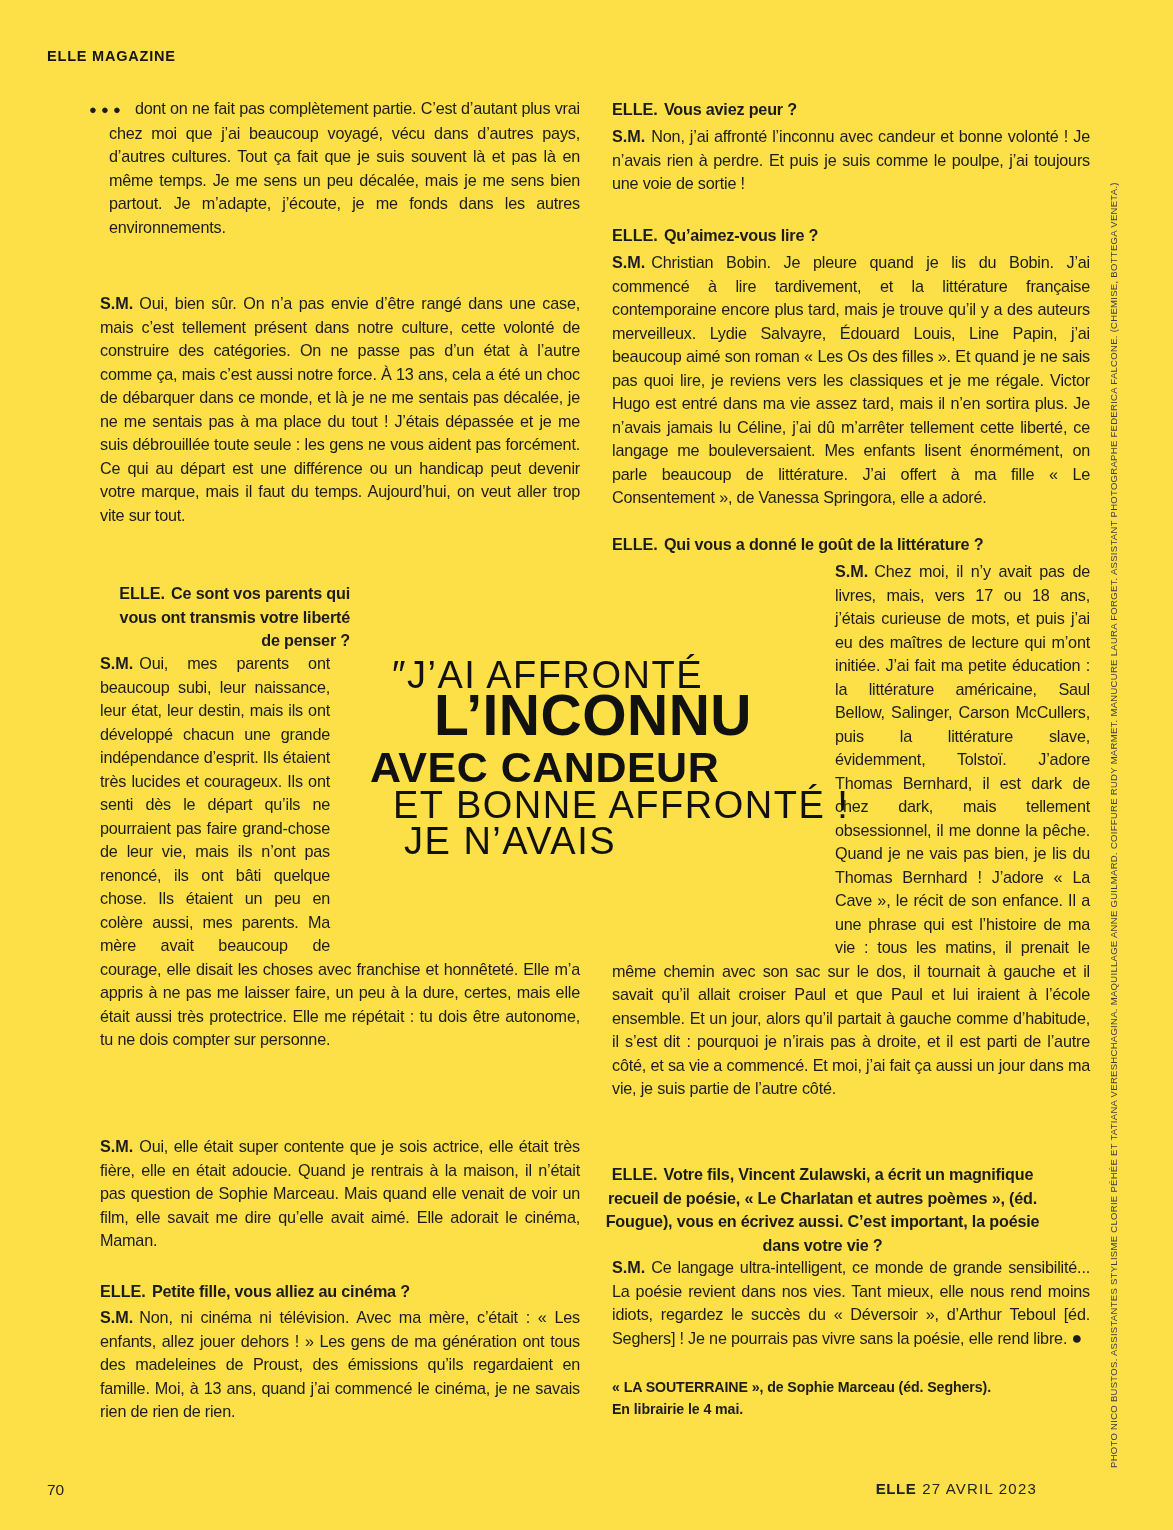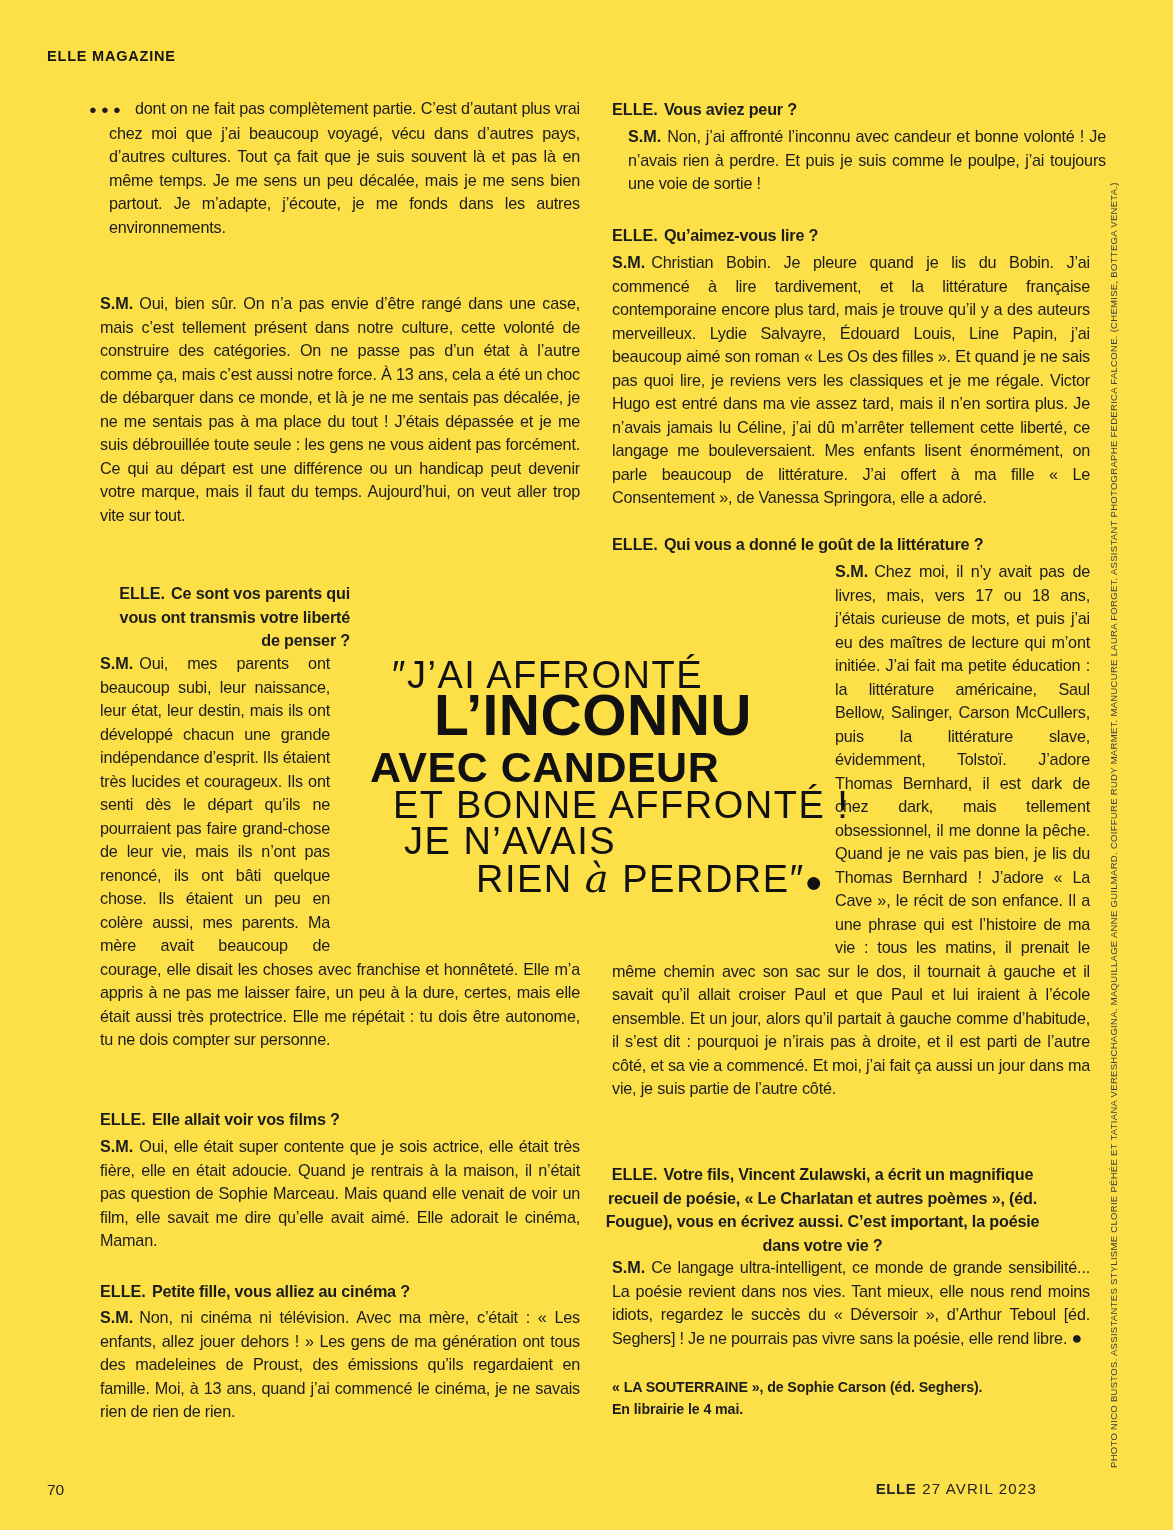--- a/index.html
+++ b/index.html
@@ -51,56 +51,54 @@
 
   <p class="abs body-text intro-p" style="left:109px;top:97px;width:471px;"><span class="dots">●●●</span><span>dont on ne fait pas complètement partie. C’est d’autant plus vrai chez moi que j’ai beaucoup voyagé, vécu dans d’autres pays, d’autres cultures. Tout ça fait que je suis souvent là et pas là en même temps. Je me sens un peu décalée, mais je me sens bien partout. Je m’adapte, j’écoute, je me fonds dans les autres environnements.</span></p>
 
 
   <p class="abs body-text" style="left:100px;top:292px;width:480px;"><span class="plabel">S.M.</span><span>Oui, bien sûr. On n’a pas envie d’être rangé dans une case, mais c’est tellement présent dans notre culture, cette volonté de construire des catégories. On ne passe pas d’un état à l’autre comme ça, mais c’est aussi notre force. À 13 ans, cela a été un choc de débarquer dans ce monde, et là je ne me sentais pas décalée, je ne me sentais pas à ma place du tout ! J’étais dépassée et je me suis débrouillée toute seule : les gens ne vous aident pas forcément. Ce qui au départ est une différence ou un handicap peut devenir votre marque, mais il faut du temps. Aujourd’hui, on veut aller trop vite sur tout.</span></p>
 
   <p class="abs body-text q" style="left:100px;top:582px;width:250px;text-align:right;"><span class="plabel">ELLE.</span><span>Ce sont vos parents qui vous ont transmis votre liberté de penser ?</span></p>
 
   <p class="abs body-text" style="left:100px;top:652px;width:480px;"><span class="pq-spacer-right"></span><span class="plabel">S.M.</span><span>Oui, mes parents ont beaucoup subi, leur naissance, leur état, leur destin, mais ils ont développé chacun une grande indépendance d’esprit. Ils étaient très lucides et courageux. Ils ont senti dès le départ qu’ils ne pourraient pas faire grand-chose de leur vie, mais ils n’ont pas renoncé, ils ont bâti quelque chose. Ils étaient un peu en colère aussi, mes parents. Ma mère avait beaucoup de courage, elle disait les choses avec franchise et honnêteté. Elle m’a appris à ne pas me laisser faire, un peu à la dure, certes, mais elle était aussi très protectrice. Elle me répétait : tu dois être autonome, tu ne dois compter sur personne.</span></p>
 
-  <p class="abs body-text q" style="left:100px;top:1108px;width:480px;"><span class="plabel">ELLE.</span><span>Elle allait voir vos films ?</span></p>
 
   <p class="abs body-text" style="left:100px;top:1135px;width:480px;"><span class="plabel">S.M.</span><span>Oui, elle était super contente que je sois actrice, elle était très fière, elle en était adoucie. Quand je rentrais à la maison, il n’était pas question de Sophie Marceau. Mais quand elle venait de voir un film, elle savait me dire qu’elle avait aimé. Elle adorait le cinéma, Maman.</span></p>
 
   <p class="abs body-text q" style="left:100px;top:1280px;width:480px;"><span class="plabel">ELLE.</span><span>Petite fille, vous alliez au cinéma ?</span></p>
 
   <p class="abs body-text" style="left:100px;top:1306px;width:480px;"><span class="plabel">S.M.</span><span>Non, ni cinéma ni télévision. Avec ma mère, c’était : « Les enfants, allez jouer dehors ! » Les gens de ma génération ont tous des madeleines de Proust, des émissions qu’ils regardaient en famille. Moi, à 13 ans, quand j’ai commencé le cinéma, je ne savais rien de rien de rien.</span></p>
 
   <p class="abs body-text q" style="left:612px;top:98px;width:478px;"><span class="plabel">ELLE.</span><span>Vous aviez peur ?</span></p>
 
-  <p class="abs body-text" style="left:612px;top:125px;width:478px;margin-left:16px;"><span class="plabel">S.M.</span><span>Non, j’ai affronté l’inconnu avec candeur et bonne volonté ! Je n’avais rien à perdre. Et puis je suis comme le poulpe, j’ai toujours une voie de sortie !</span></p>
+  <p class="abs body-text" style="left:612px;top:125px;width:478px;"><span class="plabel">S.M.</span><span>Non, j’ai affronté l’inconnu avec candeur et bonne volonté ! Je n’avais rien à perdre. Et puis je suis comme le poulpe, j’ai toujours une voie de sortie !</span></p>
 
   <p class="abs body-text q" style="left:612px;top:224px;width:478px;"><span class="plabel">ELLE.</span><span>Qu’aimez-vous lire ?</span></p>
 
   <p class="abs body-text" style="left:612px;top:251px;width:478px;"><span class="plabel">S.M.</span><span>Christian Bobin. Je pleure quand je lis du Bobin. J’ai commencé à lire tardivement, et la littérature française contemporaine encore plus tard, mais je trouve qu’il y a des auteurs merveilleux. Lydie Salvayre, Édouard Louis, Line Papin, j’ai beaucoup aimé son roman « Les Os des filles ». Et quand je ne sais pas quoi lire, je reviens vers les classiques et je me régale. Victor Hugo est entré dans ma vie assez tard, mais il n’en sortira plus. Je n’avais jamais lu Céline, j’ai dû m’arrêter tellement cette liberté, ce langage me bouleversaient. Mes enfants lisent énormément, on parle beaucoup de littérature. J’ai offert à ma fille « Le Consentement », de Vanessa Springora, elle a adoré.</span></p>
 
   <p class="abs body-text q" style="left:612px;top:533px;width:478px;"><span class="plabel">ELLE.</span><span>Qui vous a donné le goût de la littérature ?</span></p>
 
   <p class="abs body-text" style="left:612px;top:560px;width:478px;"><span class="pq-spacer-left"></span><span class="plabel">S.M.</span><span>Chez moi, il n’y avait pas de livres, mais, vers 17 ou 18 ans, j’étais curieuse de mots, et puis j’ai eu des maîtres de lecture qui m’ont initiée. J’ai fait ma petite éducation : la littérature américaine, Saul Bellow, Salinger, Carson McCullers, puis la littérature slave, évidemment, Tolstoï. J’adore Thomas Bernhard, il est dark de chez dark, mais tellement obsessionnel, il me donne la pêche. Quand je ne vais pas bien, je lis du Thomas Bernhard ! J’adore « La Cave », le récit de son enfance. Il a une phrase qui est l’histoire de ma vie : tous les matins, il prenait le même chemin avec son sac sur le dos, il tournait à gauche et il savait qu’il allait croiser Paul et que Paul et lui iraient à l’école ensemble. Et un jour, alors qu’il partait à gauche comme d’habitude, il s’est dit : pourquoi je n’irais pas à droite, et il est parti de l’autre côté, et sa vie a commencé. Et moi, j’ai fait ça aussi un jour dans ma vie, je suis partie de l’autre côté.</span></p>
 
   <p class="abs body-text q" style="left:600px;top:1163px;width:445px;text-align:center;"><span class="plabel">ELLE.</span><span>Votre fils, Vincent Zulawski, a écrit un magnifique recueil de poésie, « Le Charlatan et autres poèmes », (éd. Fougue), vous en écrivez aussi. C’est important, la poésie dans votre vie ?</span></p>
 
   <p class="abs body-text" style="left:612px;top:1256px;width:478px;"><span class="plabel">S.M.</span><span>Ce langage ultra-intelligent, ce monde de grande sensibilité... La poésie revient dans nos vies. Tant mieux, elle nous rend moins idiots, regardez le succès du « Déversoir », d’Arthur Teboul [éd. Seghers] ! Je ne pourrais pas vivre sans la poésie, elle rend libre.</span> <span class="end-dot">●</span></p>
 
   <div class="abs book-note" style="left:612px;top:1376px;width:478px;">
-    <div>« LA SOUTERRAINE », de Sophie Carson (éd. Seghers).</div>
+    <div>« LA SOUTERRAINE », de Sophie Marceau (éd. Seghers).</div>
     <div>En librairie le 4 mai.</div>
   </div>
 
   <div class="abs pull-quote" style="left:370px;top:645px;">
     <div class="pq-line pq-thin pq-l1"><span>″</span><span>J’AI AFFRONTÉ</span></div>
     <div class="pq-line pq-l2">L’INCONNU</div>
     <div class="pq-line pq-l3">AVEC CANDEUR</div>
     <div class="pq-line pq-thin pq-l4">ET BONNE AFFRONTÉ !</div>
     <div class="pq-line pq-thin pq-l5">JE N’AVAIS</div>
-    <div class="pq-line pq-thin pq-l6"><span>RIEN </span><span class="pq-italic">à</span><span> PERDRE</span><span>″</span><span class="pq-dot">●</span></div>
   </div>
 
   <div class="abs credits-vertical" style="left:1108px;top:1468px;">PHOTO NICO BUSTOS. ASSISTANTES STYLISME CLORIE PÉHÉE ET TATIANA VERESHCHAGINA. MAQUILLAGE ANNE GUILMARD. COIFFURE RUDY MARMET. MANUCURE LAURA FORGET. ASSISTANT PHOTOGRAPHE FEDERICA FALCONE. (CHEMISE, BOTTEGA VENETA.)</div>
 
   <div class="abs footer-num" style="left:47px;top:1481px;">70</div>
   <div class="abs footer-right" style="right:136px;top:1480px;"><span class="footer-brand">ELLE</span><span class="footer-date">27 AVRIL 2023</span></div>
 
 </div>
 
 </body></html>

